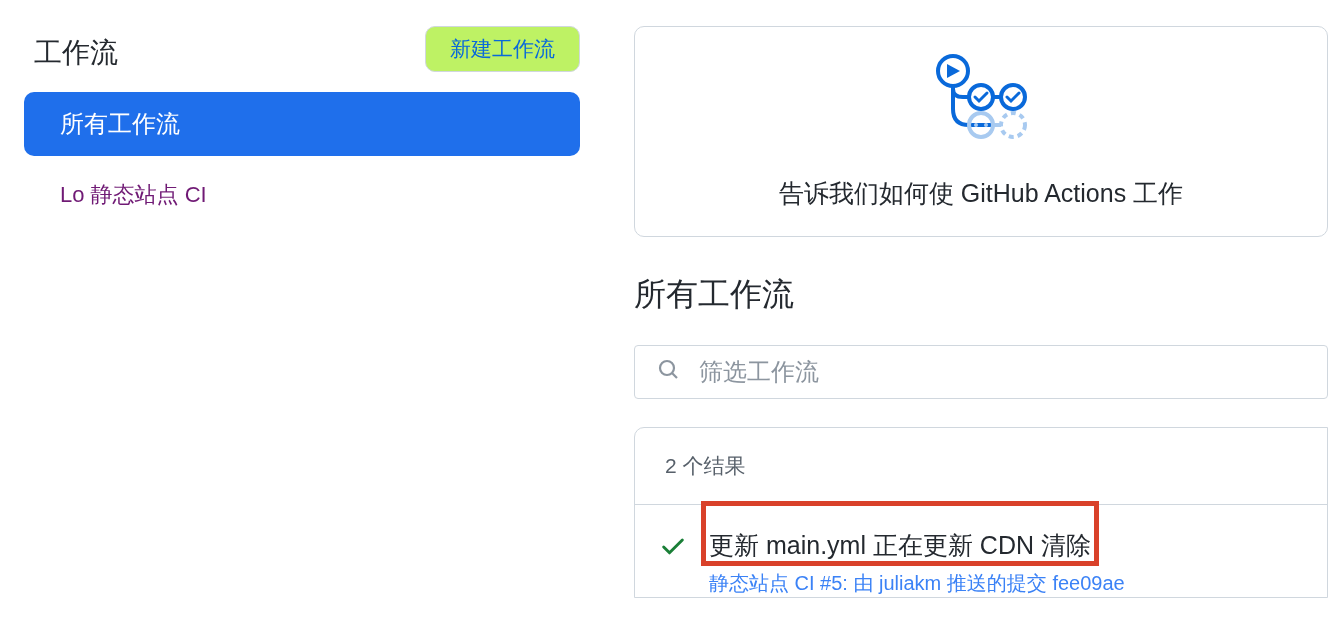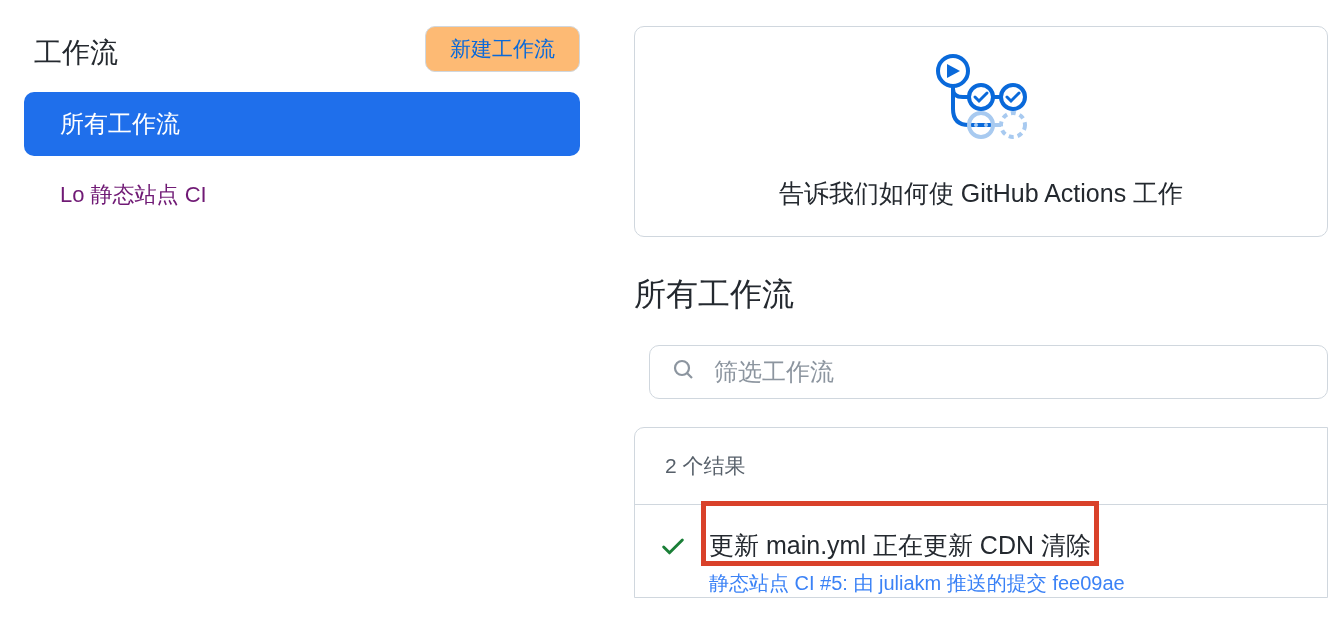--- a/index.html
+++ b/index.html
@@ -22,21 +22,21 @@
   margin-bottom: 20px;
   padding: 0 0 0 10px;
 }
 .sidebar-title {
   font-size: 28px;
   font-weight: 400;
   color: #24292f;
 }
 .new-workflow-btn {
   border: 1px solid #d0d7de;
-  background: #fdba74;
+  background: #bef264;
   color: #0969da;
   font-size: 21px;
   padding: 8px 24px;
   border-radius: 10px;
   cursor: pointer;
 }
 .sidebar-item {
   display: block;
   padding: 16px 18px 16px 36px;
   font-size: 24px;
@@ -75,26 +75,25 @@
   white-space: nowrap;
 }
 .main-title {
   font-size: 32px;
   font-weight: 400;
   color: #24292f;
   margin-bottom: 28px;
 }
 .filter-box {
   border: 1px solid #d0d7de;
-  border-radius: 10px;
+  border-radius: 4px;
   padding: 12px 22px;
   display: flex;
   align-items: center;
   gap: 18px;
-  margin-left: 15px;
 }
 .filter-input {
   border: none;
   outline: none;
   font-size: 24px;
   color: #57606a;
   flex: 1;
   background: transparent;
 }
 .filter-input::placeholder { color: #8c959f; }

